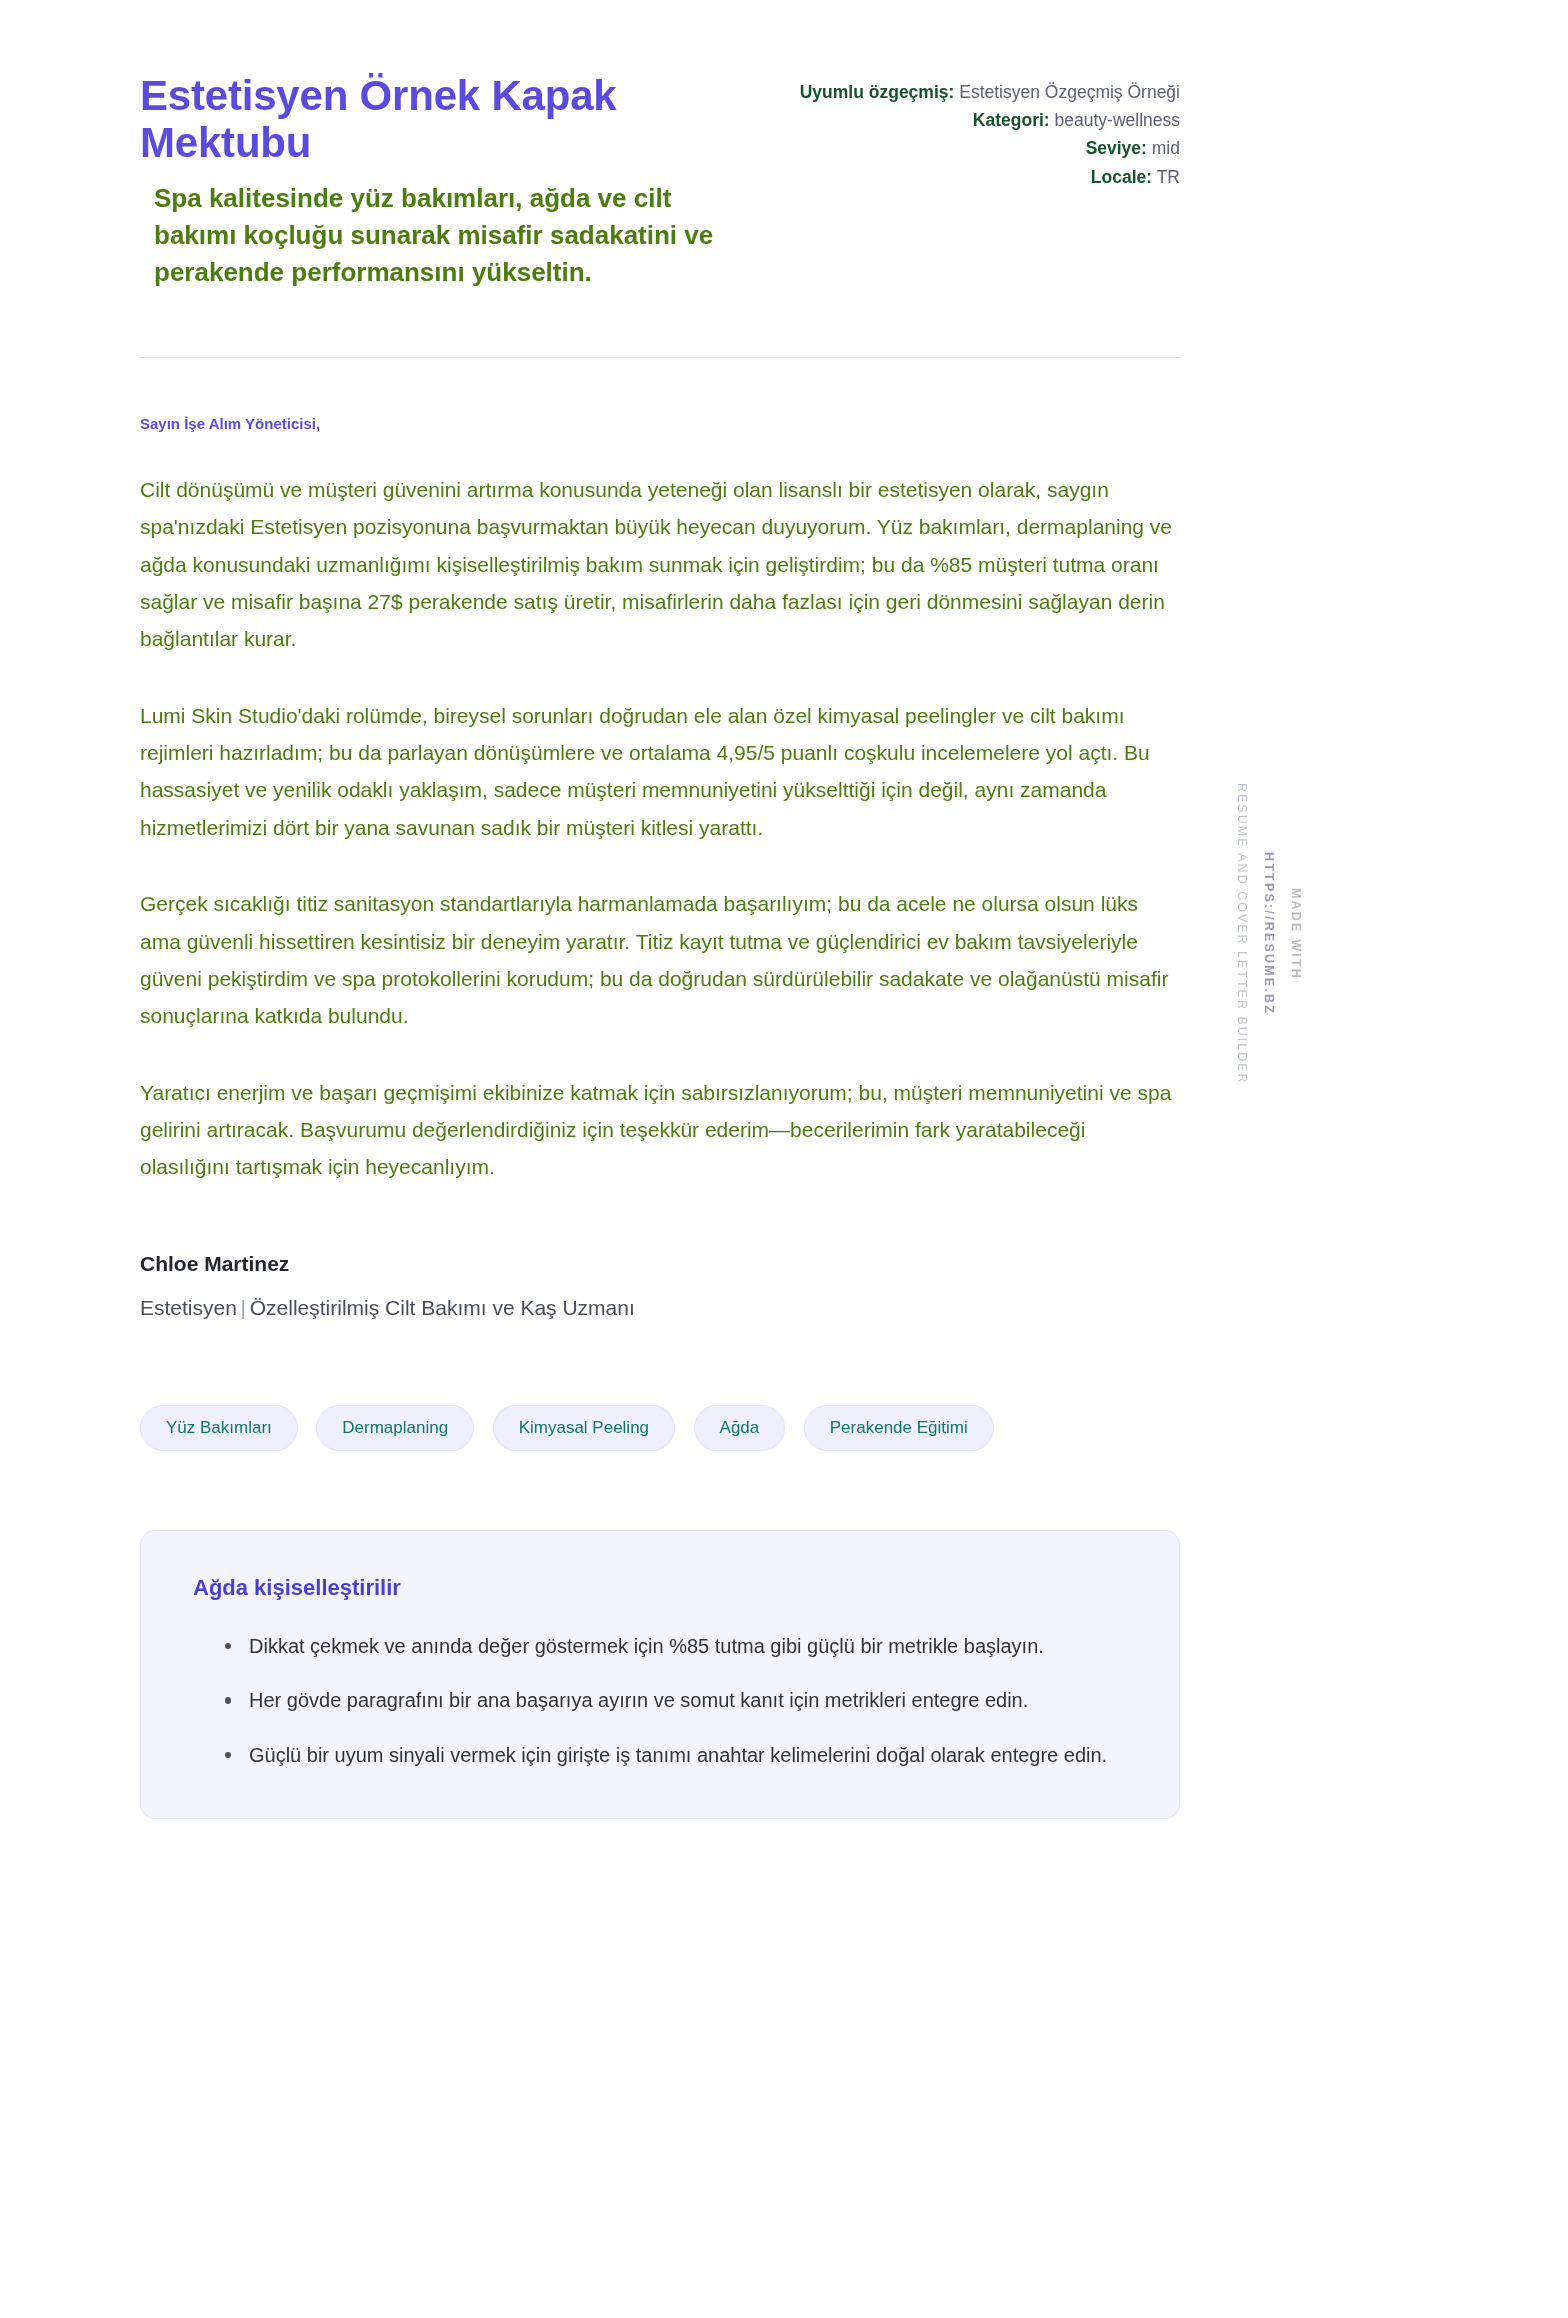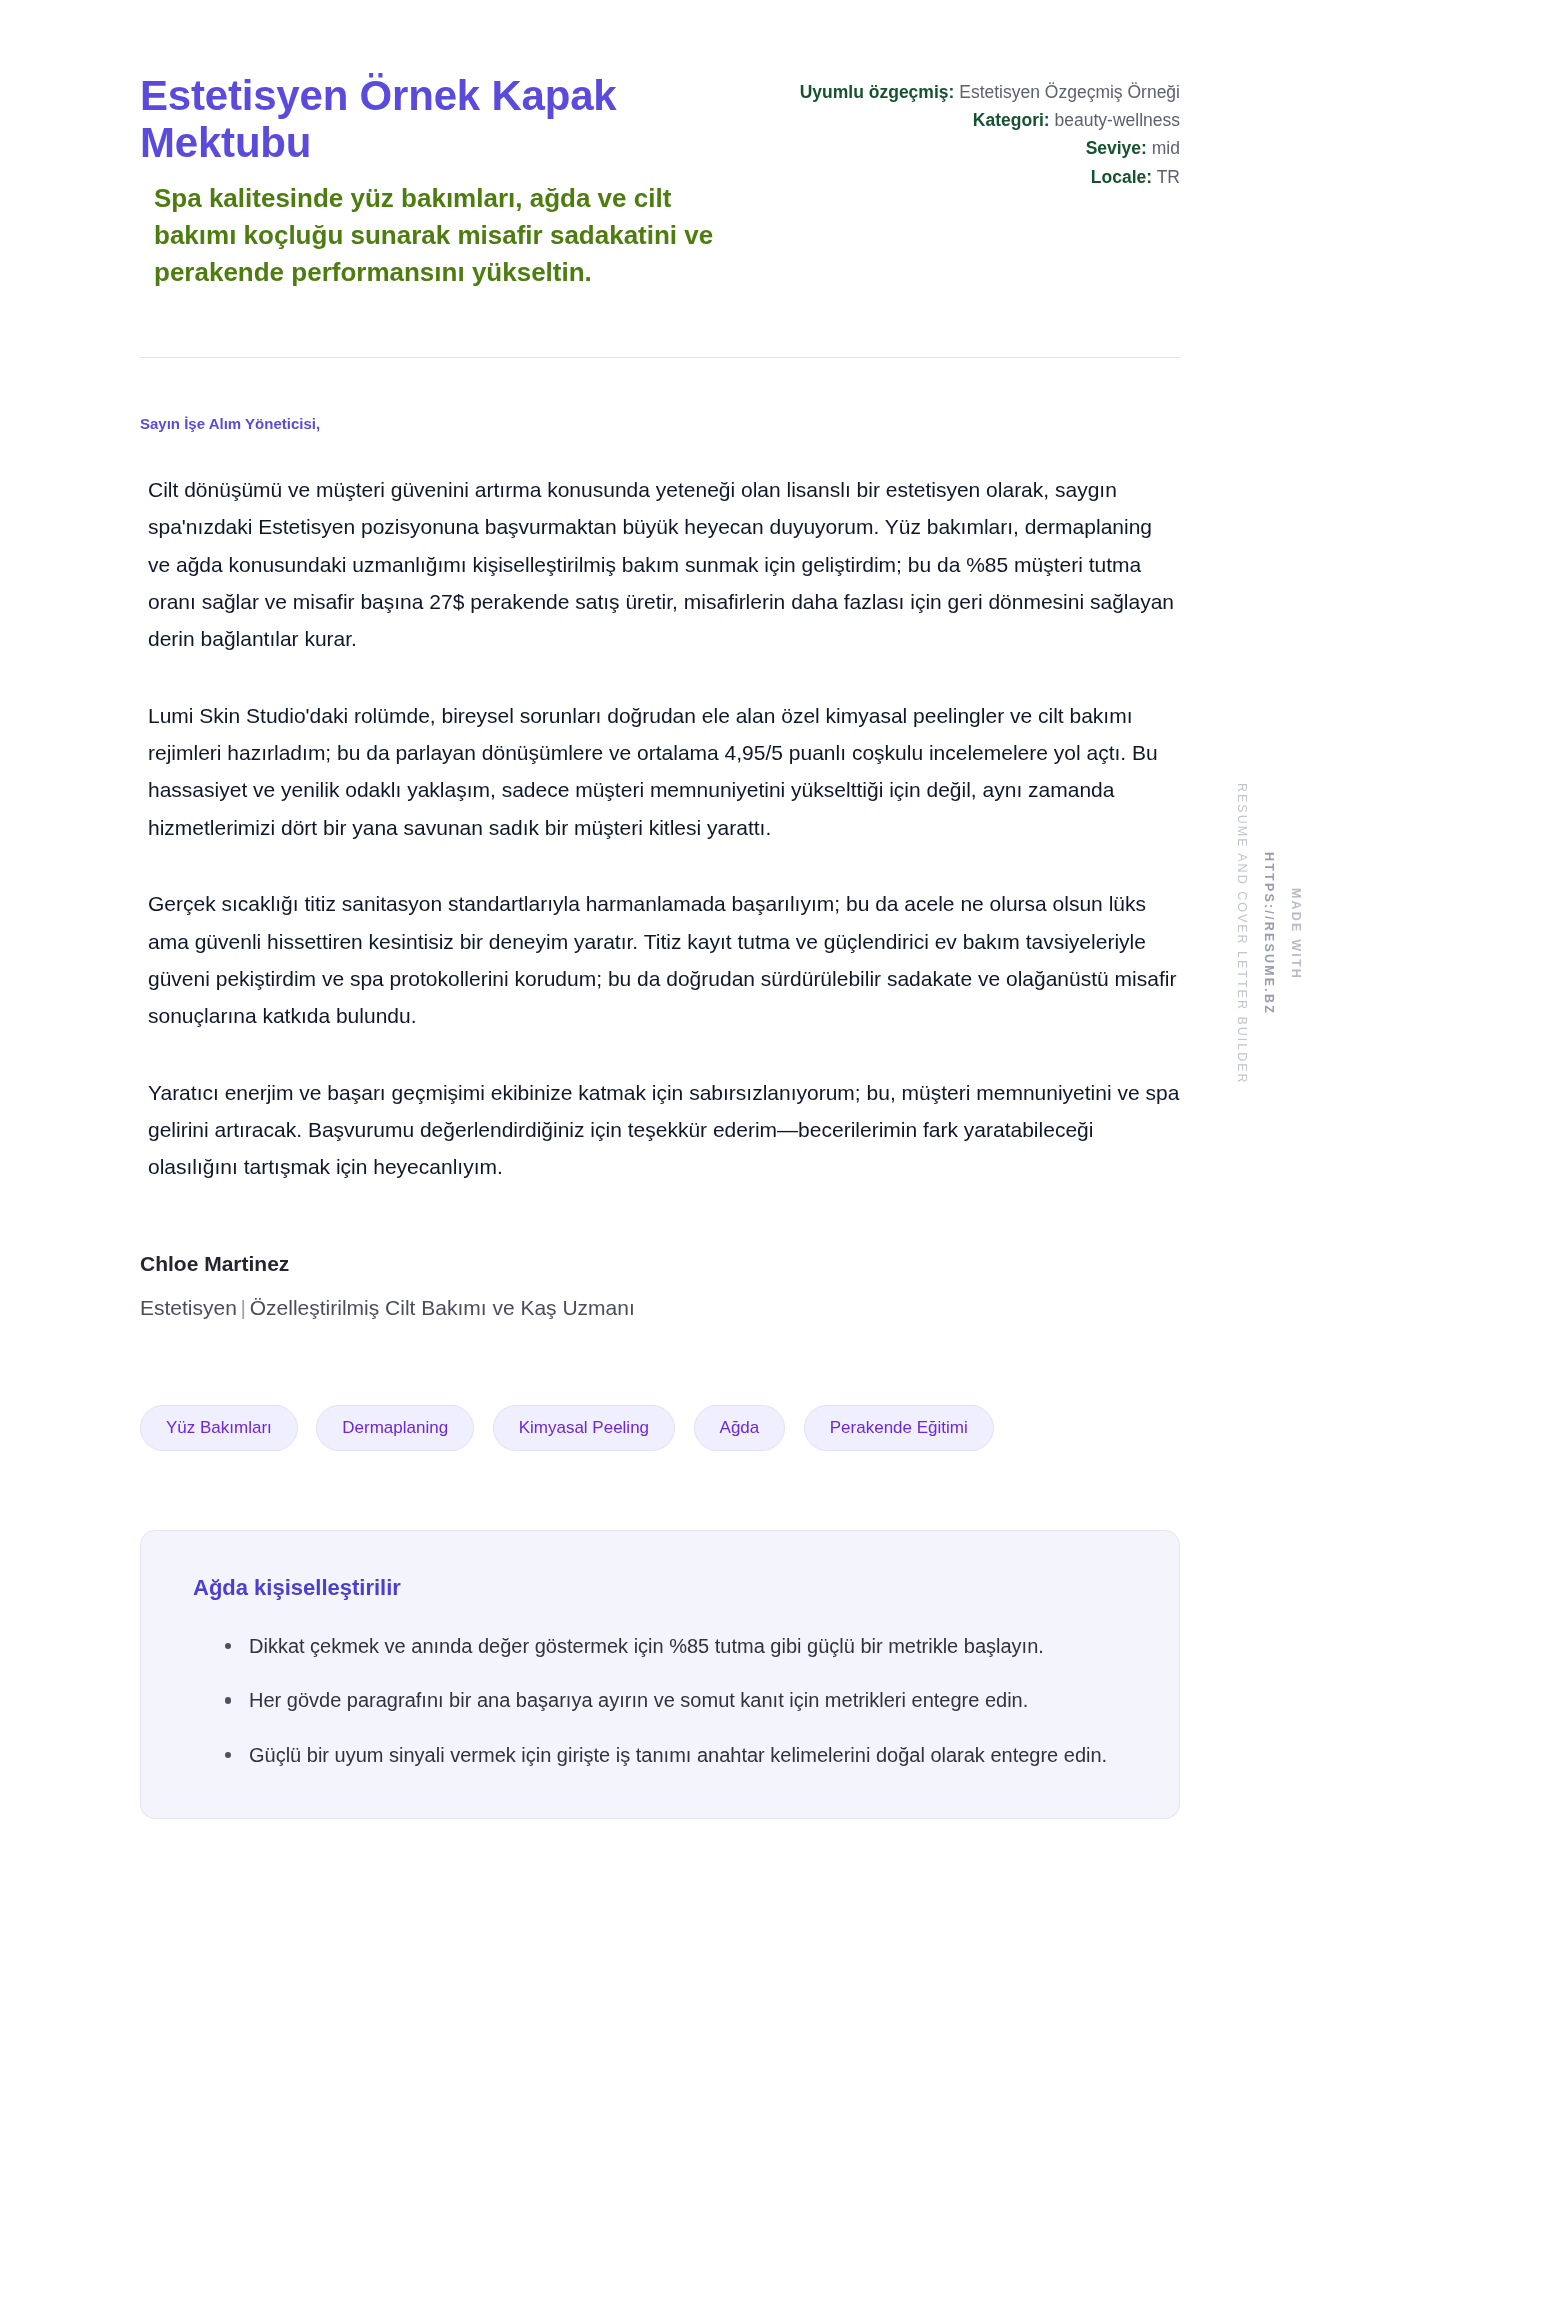--- a/index.html
+++ b/index.html
@@ -77,22 +77,22 @@
   }
   .salutation {
     font-size: 15px;
     font-weight: bold;
     color: #5a4bdd;
     margin: 0 0 39px 0;
   }
   .para {
     font-size: 21px;
     line-height: 1.78;
-    color: #0f172a;
-    margin: 0 0 39px 8px;
+    color: #4d7c0f;
+    margin: 0 0 39px 0;
     max-width: 1292px;
   }
   .sig-name {
     font-size: 21px;
     font-weight: bold;
     color: #23252f;
     margin: 66px 0 20px 0;
   }
   .sig-role {
     font-size: 21px;
@@ -103,21 +103,21 @@
 
   
   .tags {
     display: flex;
     flex-wrap: wrap;
     gap: 18.5px;
     margin-top: 85px;
   }
   .tag {
     background: #f0effd;
-    color: #6d28d9;
+    color: #0f766e;
     border: 0.9px solid #e3e0fa;
     border-radius: 922px;
     padding: 12px 25px;
     font-size: 17px;
     white-space: nowrap;
   }
 
   
   .callout {
     margin-top: 79px;

